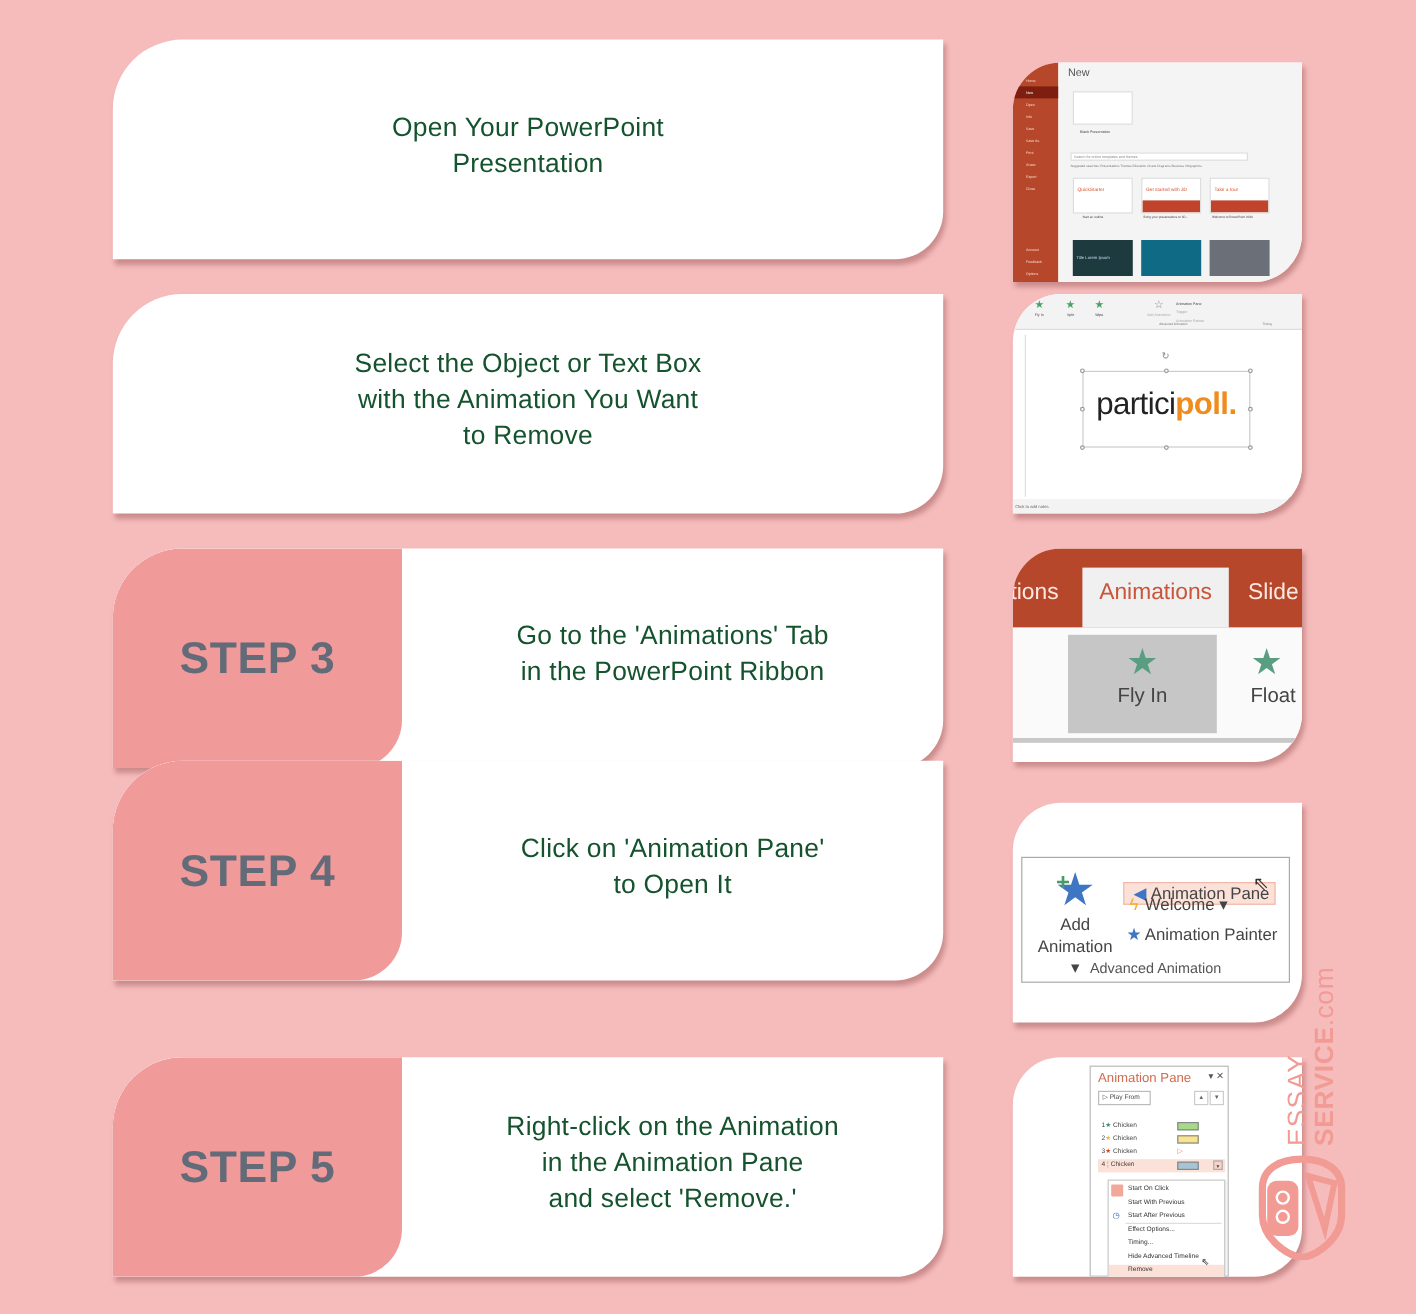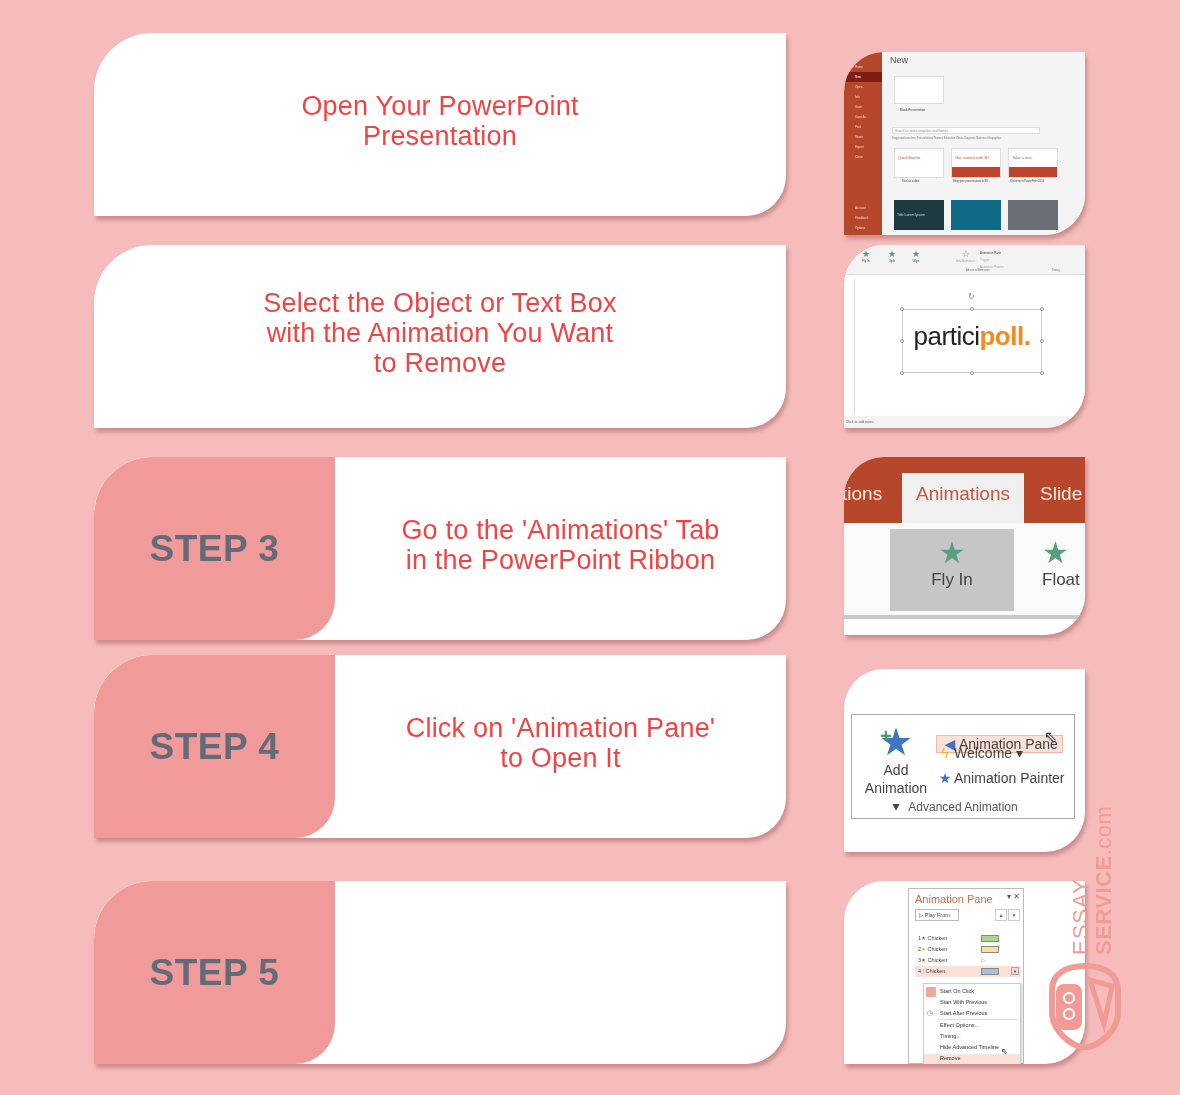--- a/index.html
+++ b/index.html
@@ -40,22 +40,22 @@
   }
   .step-text-box {
     flex: 1;
     display: flex;
     align-items: center;
     justify-content: center;
     text-align: center;
     padding: 0 20px 8px 20px;
   }
   .step-text {
-    color: #ef4444;
-    font-size: 27px;
+    color: #14532d;
+    font-size: 22px;
     line-height: 30px;
     white-space: pre-line;
     letter-spacing: 0.2px;
   }
   .shot {
     position: absolute;
     left: 844px;
     width: 241px;
     height: 183px;
     background: #ffffff;
@@ -250,21 +250,21 @@
       <span class="ico">★</span>
       <span class="lbl">Fly In</span>
     </div>
     <div class="s3-float">
       <span class="ico">★</span>
       <span class="lbl">Float</span>
     </div>
   </div>
 </div>
 
-<div class="step-card" style="top:655px;">
+<div class="step-card" style="top:634px;">
   <div class="step-label-box">
     <span class="step-label">STEP 4</span>
   </div>
   <div class="step-text-box">
     <span class="step-text">Click on 'Animation Pane'
 to Open It</span>
   </div>
 </div>
 <div class="shot" style="top:669px;">
   <div class="s4-group">
@@ -277,20 +277,25 @@
     <div class="s4-row" style="top:30px;"><span class="ico" style="color:#f0b429;">ϟ</span><span>Welcome ▾</span></div>
     <div class="s4-row" style="top:55px;"><span class="ico" style="color:#3f76c4;">★</span><span>Animation Painter</span></div>
     <div class="s4-caption">Advanced Animation</div>
   </div>
   <span class="s4-cursor">⇖</span>
 </div>
 
 <div class="step-card" style="top:881px;">
   <div class="step-label-box">
     <span class="step-label">STEP 5</span>
+  </div>
+  <div class="step-text-box">
+    <span class="step-text">Right-click on the Animation
+in the Animation Pane
+and select 'Remove.'</span>
   </div>
 </div>
 <div class="shot" style="top:881px;">
   <div class="s5-pane">
     <div class="s5-title">Animation Pane</div>
     <div class="s5-x">▾ ✕</div>
     <div class="s5-play">▷ <span>Play From</span></div>
     <div class="s5-arr" style="left:86px;">▲</div>
     <div class="s5-arr" style="left:99px;">▼</div>
     <div class="s5-row" style="top:44px;">

